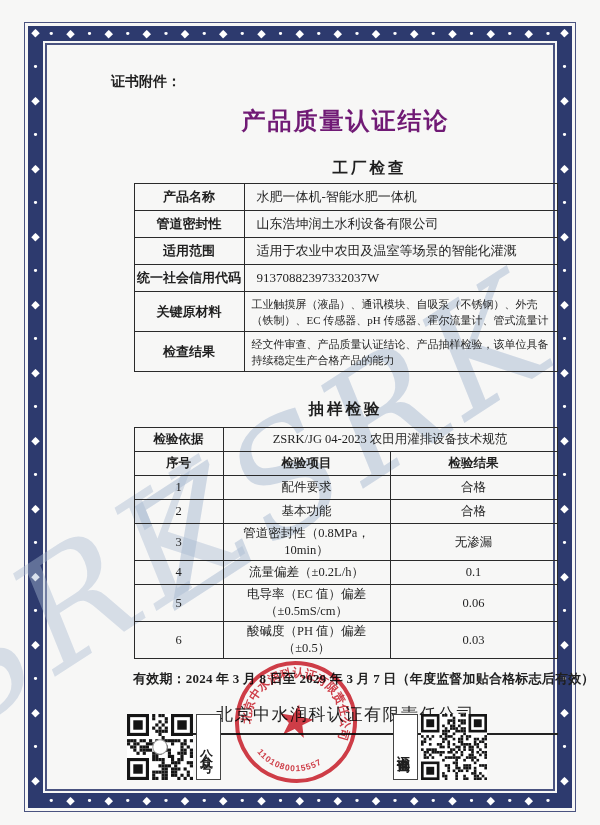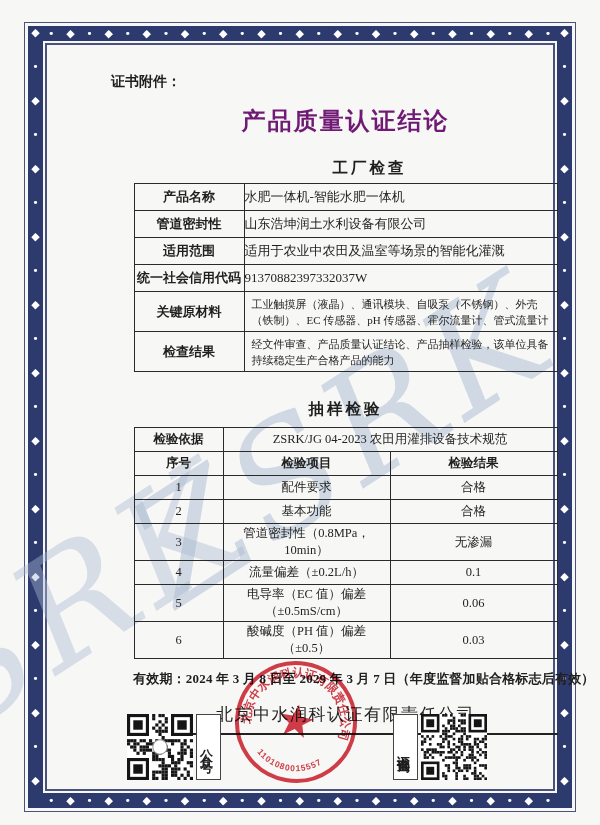--- a/index.html
+++ b/index.html
@@ -42,21 +42,21 @@
          letter-spacing:2px;font-family:"Liberation Sans","DejaVu Sans",sans-serif;color:#701a75;}
   .sec{ text-align:center;font-size:15.5px;line-height:22px;font-weight:600;letter-spacing:3px;}
   .sec.first{margin-top:20px;padding-left:48px;}
   .sec.second{margin-top:26px;}
 
   table{border-collapse:collapse;table-layout:fixed;margin:4px auto 0;width:424px;
         border:1.5px solid var(--tbl);background:transparent;}
   td{border:1px solid var(--tbl);font-size:13px;vertical-align:middle;}
   .t1 td{height:27px;}
   .t1 .lbl{width:110px;text-align:center;font-weight:bold;padding:1px 2px;}
-  .t1 .val{text-align:left;padding:1px 0;}
+  .t1 .val{text-align:left;padding:1px 12px;}
   .t1 tr.tall td{height:40px;}
   .t1 tr.tall .val{font-size:11px;line-height:16px;padding:2px 7px;}
   .t2{margin-top:7px;}
   .t2 td{height:24px;text-align:center;font-size:12.5px;padding:1px 3px;}
   .t2 .lbl{width:89px;font-weight:bold;margin-left:45px;}
   .t2 .c-item{width:230px;}
   .t2 .c-res{width:105px;}
   .t2 tr.hdr td{font-weight:600;}
 
   .validity{margin:11px 0 0 69px;font-size:13px;line-height:18px;font-weight:700;letter-spacing:.2px;}

